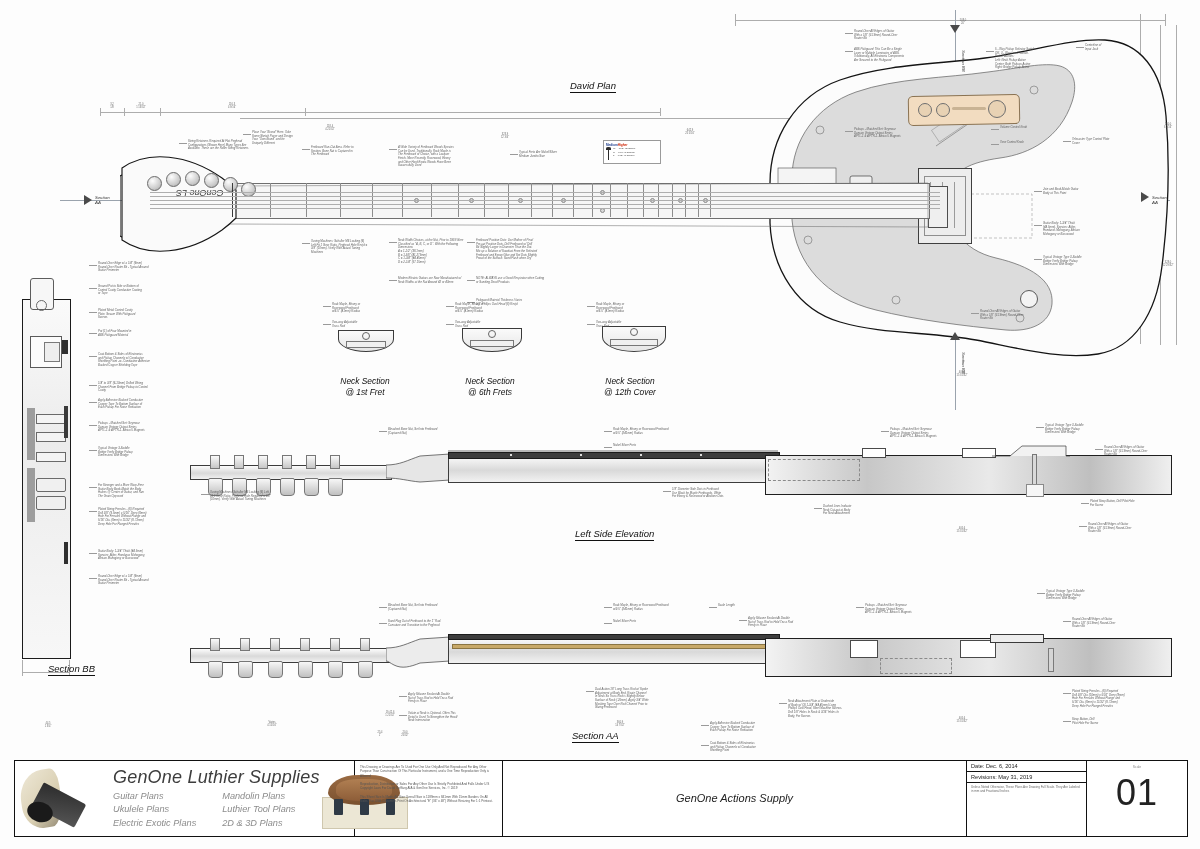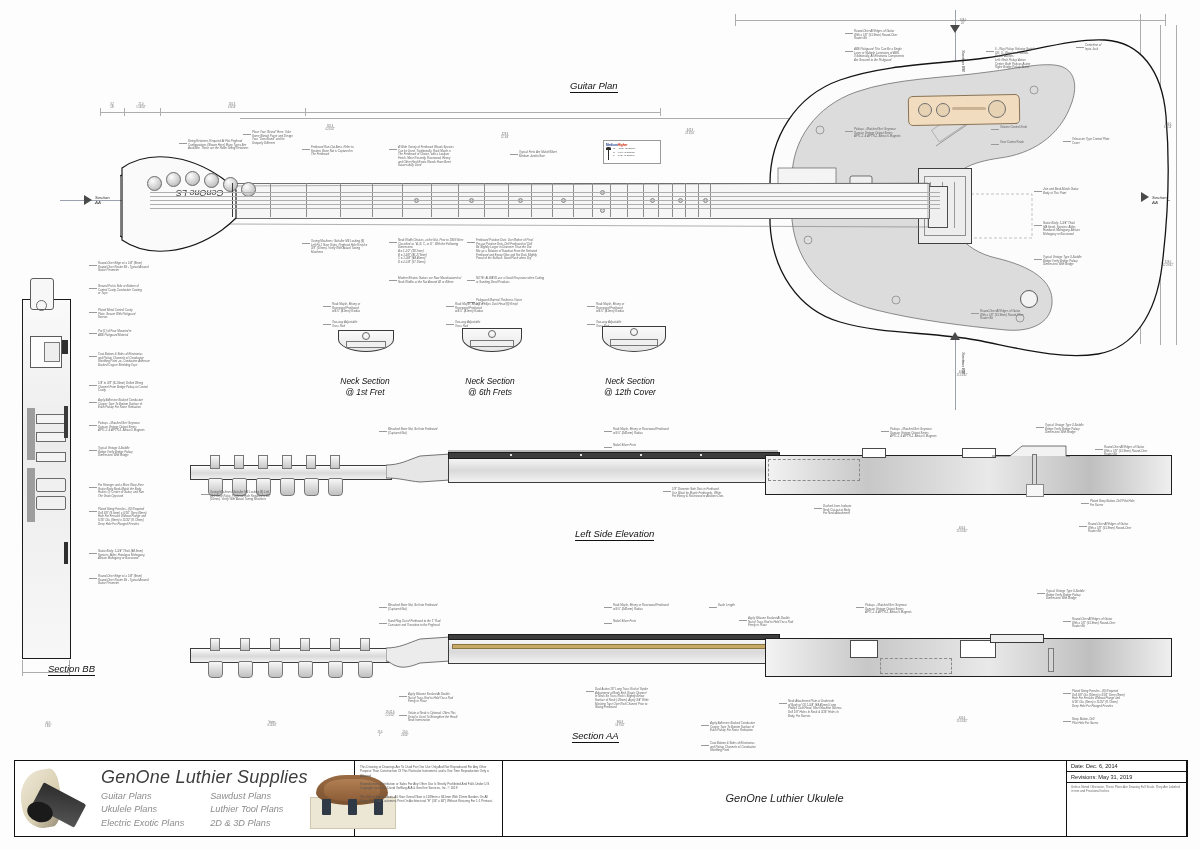--- a/index.html
+++ b/index.html
@@ -333,21 +333,21 @@
 
     <div class="tri rt" style="left:84px;top:195px;"></div>
     <div class="secmark" style="left:95px;top:196px;">Section<br>AA</div>
     <div class="tri" style="left:1140px;top:193px;transform:rotate(-90deg);"></div>
     <div class="secmark" style="left:1152px;top:196px;">Section<br>AA</div>
     <div class="tri" style="left:950px;top:25px;"></div>
     <div class="secmark" style="left:960px;top:50px;writing-mode:vertical-rl;">Section BB</div>
     <div class="tri" style="left:950px;top:332px;transform:rotate(180deg);"></div>
     <div class="secmark" style="left:960px;top:352px;writing-mode:vertical-rl;">Section BB</div>
 
-    <div class="vlabel" style="left:570px;top:80px;">Guitar Plan</div>
+    <div class="vlabel" style="left:570px;top:80px;">David Plan</div>
   </div>
 
   <div class="necksec" style="left:338px;top:330px;width:54px;height:20px;">
     <div class="arc"></div>
     <div class="abs" style="left:8px;top:11px;width:38px;height:5px;border:.5px solid #777;background:#f0f0f0;"></div>
     <div class="abs" style="left:24px;top:2px;width:6px;height:6px;border-radius:50%;border:.5px solid #666;"></div>
   </div>
   <div class="seclabel" style="left:305px;top:376px;">
     <span>Neck Section</span><br>
     <span>@ 1st Fret</span>
@@ -804,30 +804,30 @@
     </div>
 
   <div id="titleblock">
 
     <div class="tb-cell tb-logo">
       <div class="logo-img">
         <div class="b1"></div>
           <div class="b2"></div>
           <div class="b3"></div>
       </div>
-      <div style="margin-left:8px;">
+      <div style="margin-left:20px;">
         <div class="brand">GenOne Luthier Supplies</div>
         <div class="plantypes">
           <div class="plancol">
             <div>Guitar Plans</div>
             <div>Ukulele Plans</div>
             <div>Electric Exotic Plans</div>
           </div>
           <div class="plancol">
-            <div>Sawdust Plans</div>
+            <div>Mandolin Plans</div>
             <div>Luthier Tool Plans</div>
             <div>2D &amp; 3D Plans</div>
           </div>
         </div>
       </div>
       <div class="tb-photo">
         <div class="mold"></div>
           <div class="shape"></div>
         <div class="cl1"></div>
           <div class="cl2"></div>
@@ -835,24 +835,28 @@
       </div>
     </div>
 
     <div class="tb-cell tb-legal">
       <div class="legal-p">This Drawing or Drawings Are To Used For One Use Only And Not Reproduced For Any Other Purpose Than Construction Of This Particular Instrument, and a One Time Reproduction Only is Allowed</div>
       <div class="legal-p">Reproduction, Distribution or Sales For Any Other Use Is Strictly Prohibited And Falls Under U.S Copyright Laws For David VerBurg AIA &amp; GenOne Services, Inc. © 2019</div>
       <div class="legal-p">This Sheet Size Is Metric A0 Size Overall Size is 1189mm x 841mm With 15mm Borders On All Sides. For USA Customers Print On Architectural "E" (36" x 48") Without Resizing For 1:1 Printout.</div>
     </div>
 
     <div class="tb-cell tb-mid">
-      <div class="sub">GenOne Luthier Ukulele</div>
+      <div class="sub">GenOne Actions Supply</div>
     </div>
 
     <div class="tb-cell tb-dates">
       <div class="dline">Date: Dec. 6, 2014</div>
       <div class="dline">Revisions: May 31, 2019</div>
       <div class="dnote">Unless Noted Otherwise, These Plans Are Drawing Full Scale. They Are Labeled in mm and Fractional Inches</div>
     </div>
 
+    <div class="tb-cell tb-sheet">
+      <div class="scale">Scale</div>
+      <div class="num">01</div>
+    </div>
   </div>
 
 </div>
 
 </body></html>

